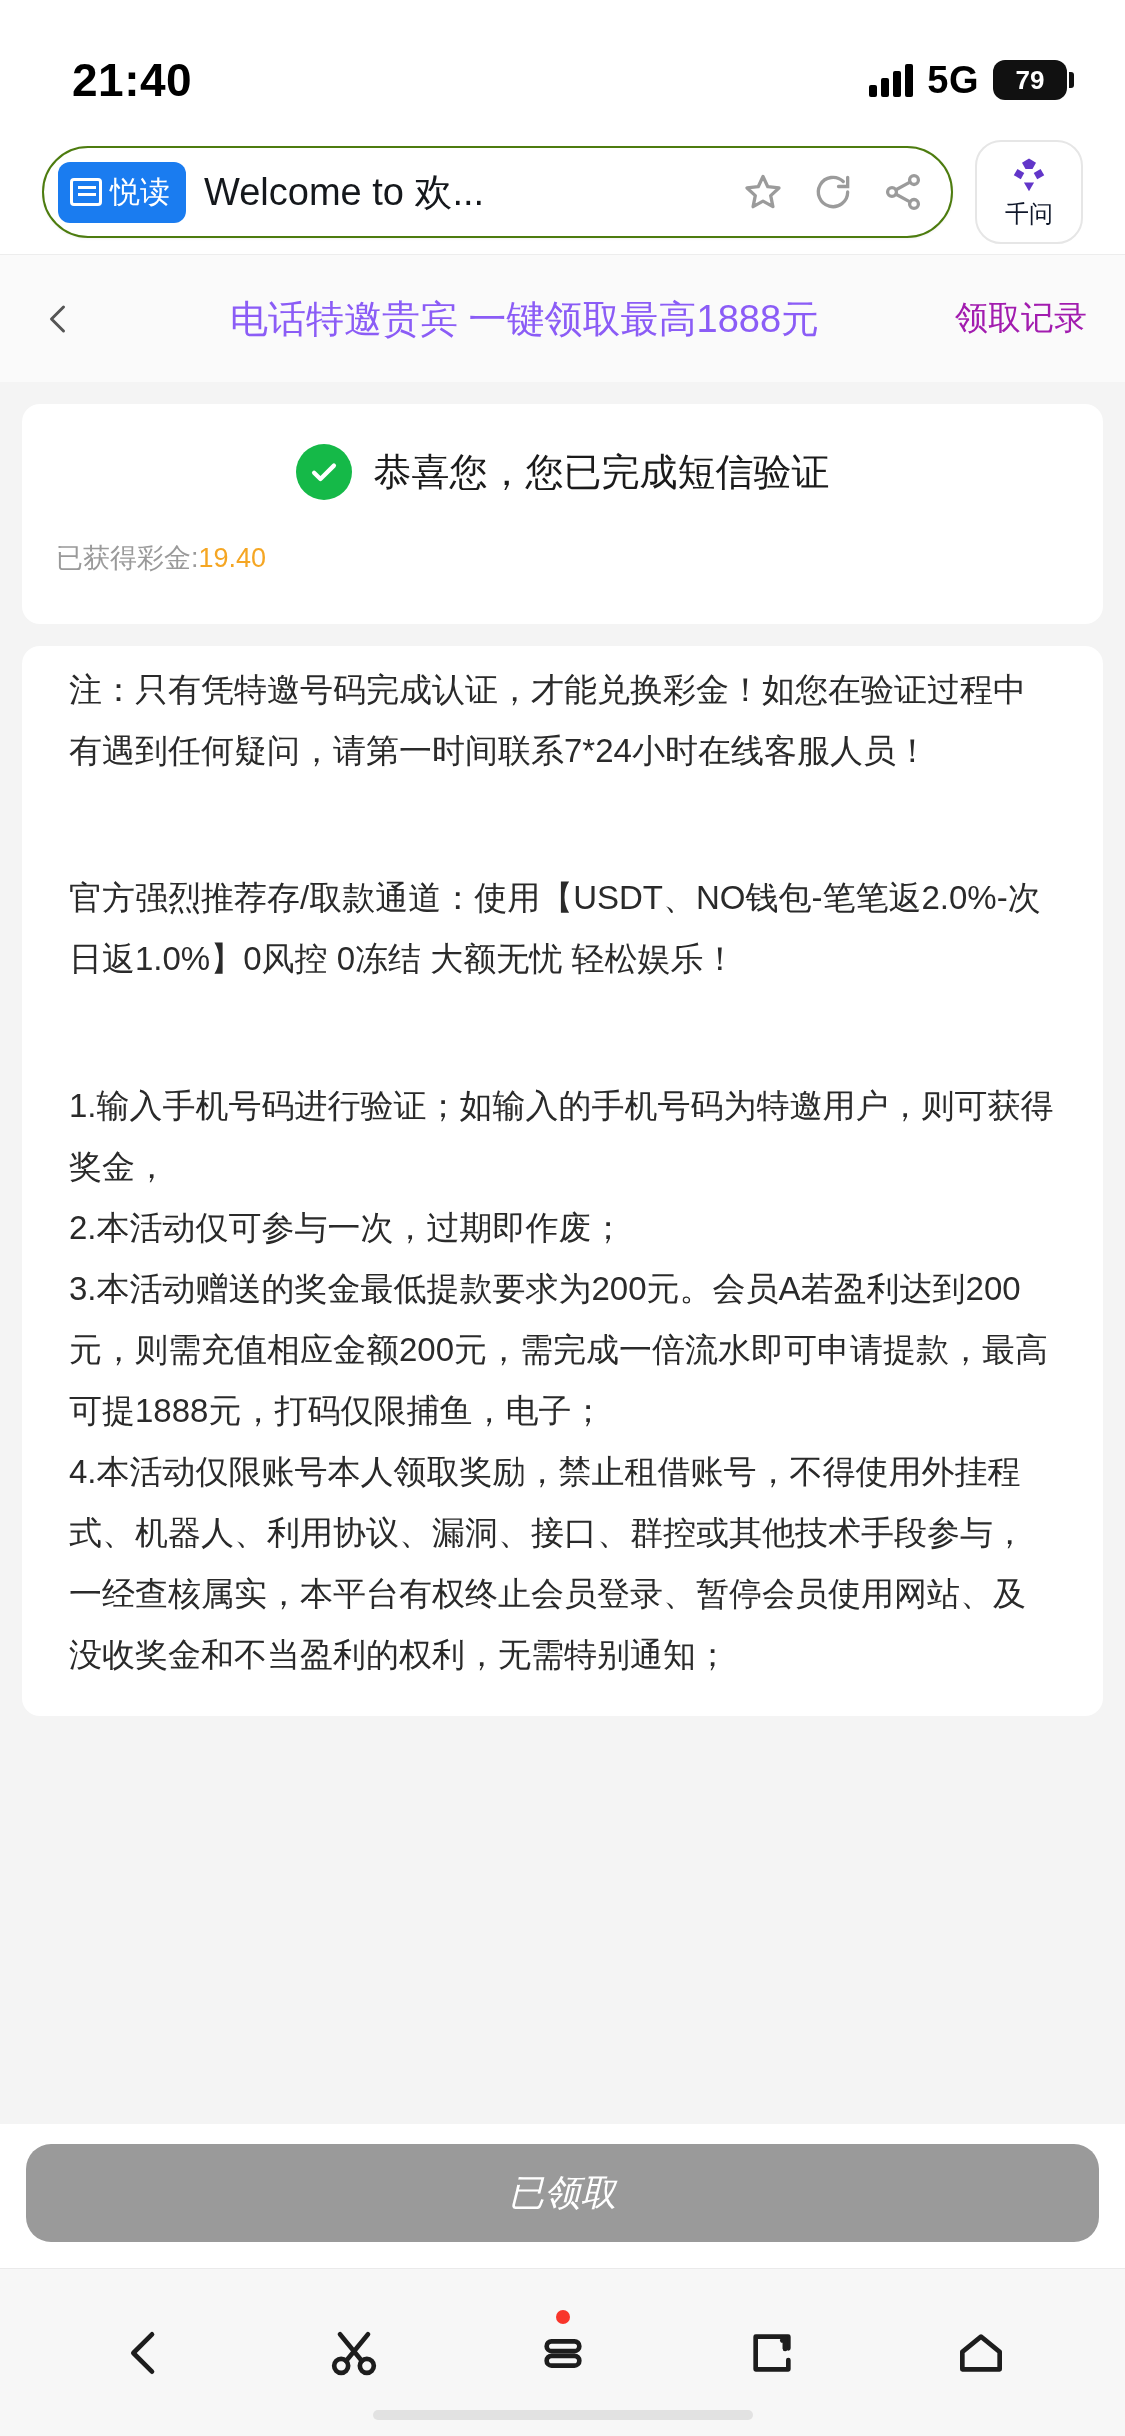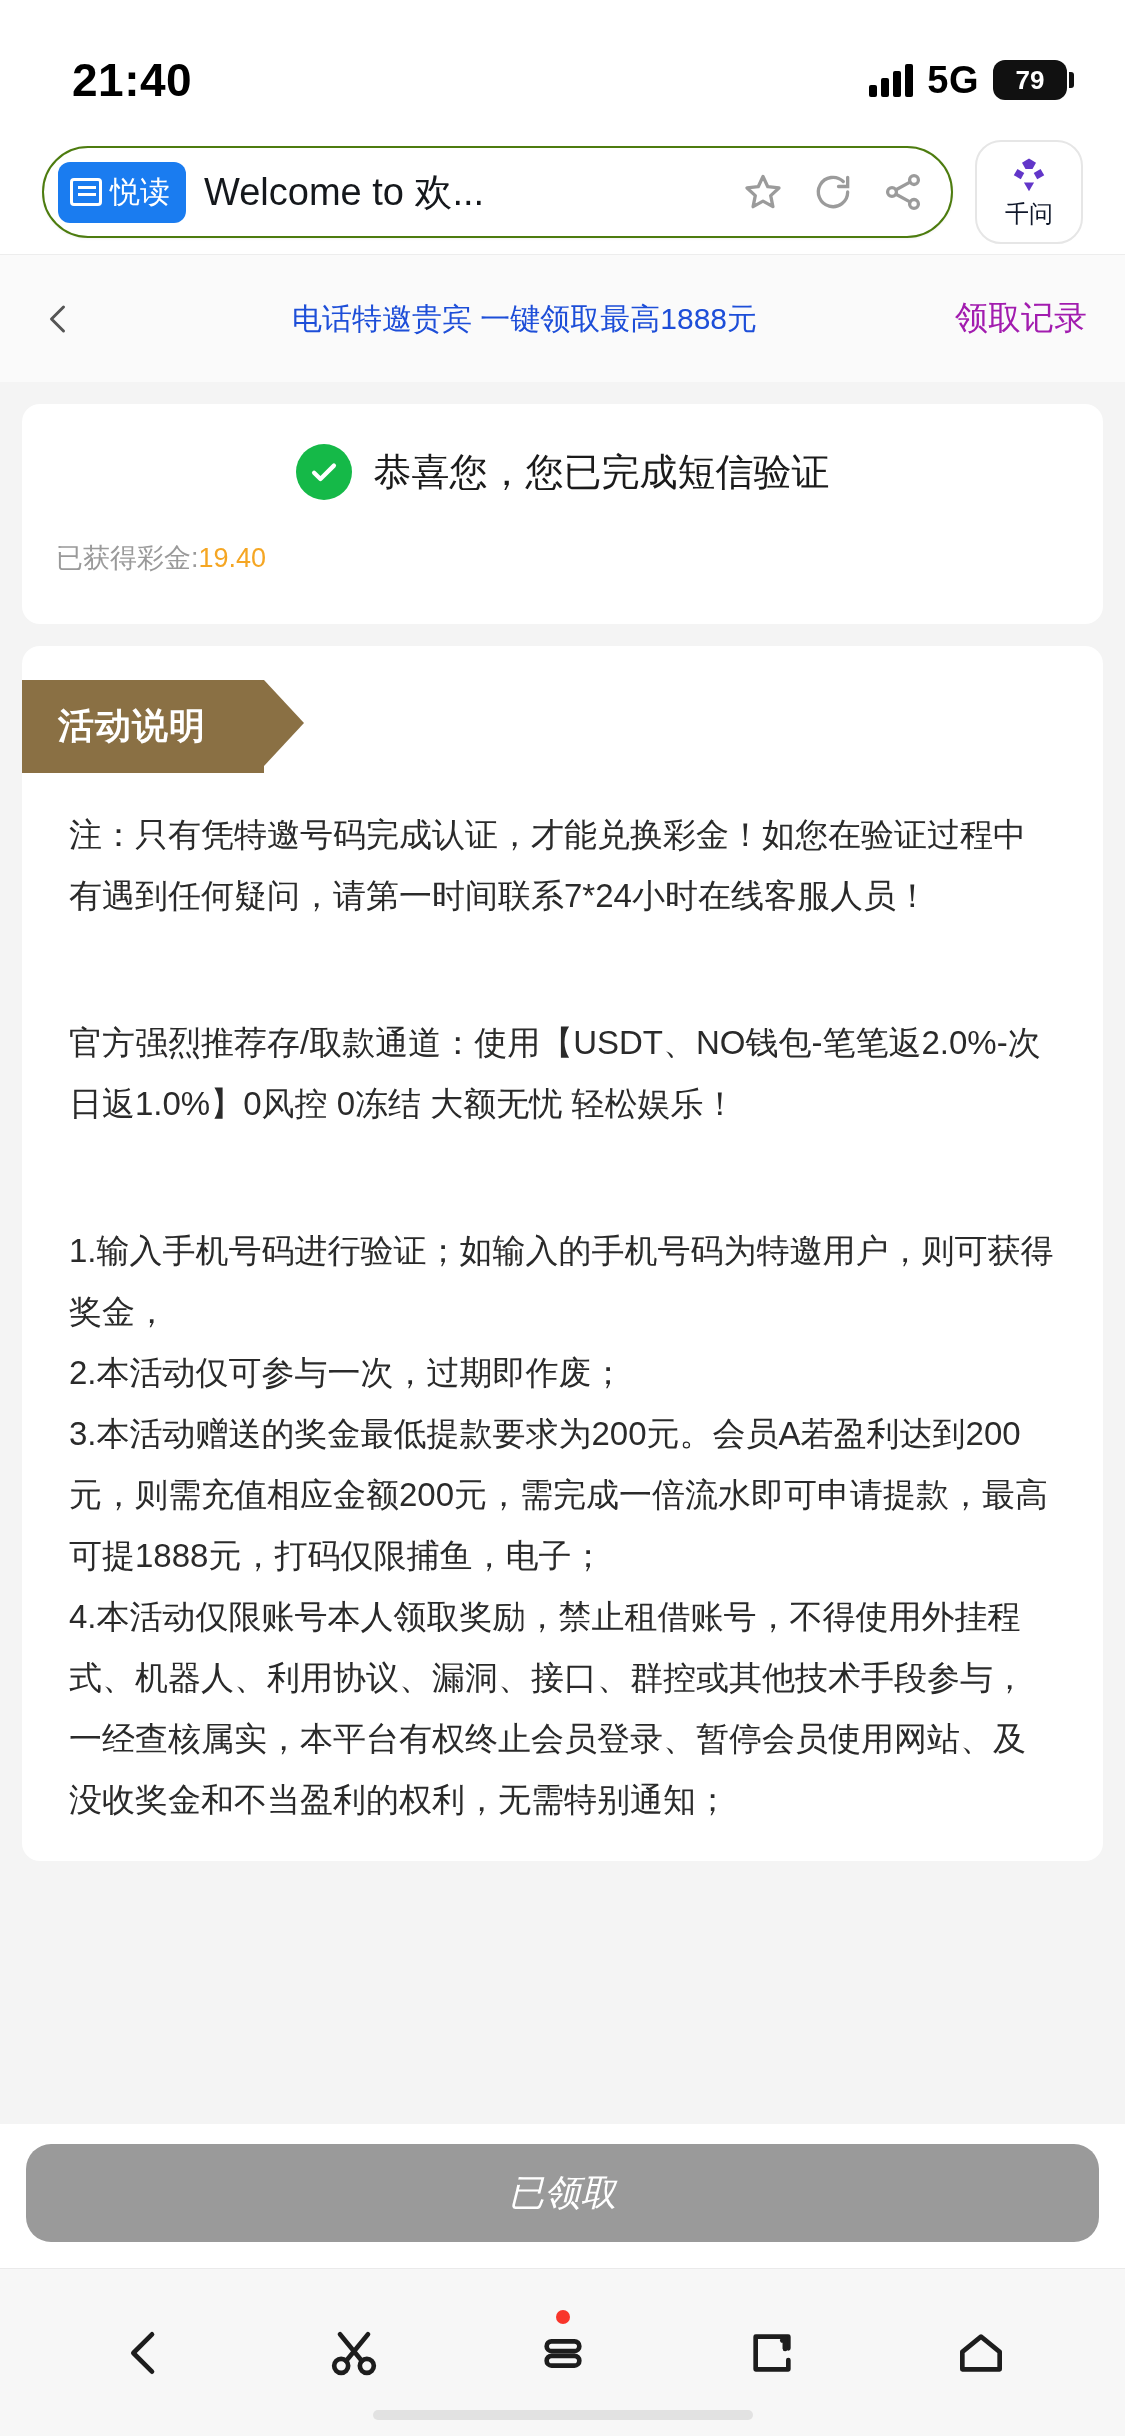--- a/index.html
+++ b/index.html
@@ -167,23 +167,23 @@
   .back-chevron {
     width: 70px; height: 70px;
     display: flex; align-items: center; justify-content: center;
     color: #555;
     flex: 0 0 auto;
   }
   .back-chevron svg { width: 36px; height: 36px; }
   .page-title {
     flex: 1 1 auto;
     text-align: center;
-    font-size: 30px;
+    font-size: 38px;
     line-height: 50px;
-    color: #1d4ed8;
+    color: #8b5cf6;
     padding: 0 30px;
     font-weight: 400;
   }
   .header-link {
     flex: 0 0 auto;
     font-size: 33px;
     color: #a21caf;
     padding-right: 14px;
   }
 
@@ -392,21 +392,20 @@
             </svg>
         </span>
         <span class="success-text">恭喜您，您已完成短信验证</span>
       </div>
       <div class="kv-line">
         <span>已获得彩金:</span><span class="amount">19.40</span>
       </div>
     </div>
 
     <div class="card2">
-      <div class="ribbon">活动说明</div>
       <div class="desc">
         <p>注：只有凭特邀号码完成认证，才能兑换彩金！如您在验证过程中有遇到任何疑问，请第一时间联系7*24小时在线客服人员！</p>
         <div class="gap"></div>
         <p>官方强烈推荐存/取款通道：使用【USDT、NO钱包-笔笔返2.0%-次日返1.0%】0风控 0冻结 大额无忧 轻松娱乐！</p>
         <div class="gap"></div>
         <p style="white-space: pre-line;">1.输入手机号码进行验证；如输入的手机号码为特邀用户，则可获得奖金，
 2.本活动仅可参与一次，过期即作废；
 3.本活动赠送的奖金最低提款要求为200元。会员A若盈利达到200元，则需充值相应金额200元，需完成一倍流水即可申请提款，最高可提1888元，打码仅限捕鱼，电子；
 4.本活动仅限账号本人领取奖励，禁止租借账号，不得使用外挂程式、机器人、利用协议、漏洞、接口、群控或其他技术手段参与，一经查核属实，本平台有权终止会员登录、暂停会员使用网站、及没收奖金和不当盈利的权利，无需特别通知；</p>
       </div>

